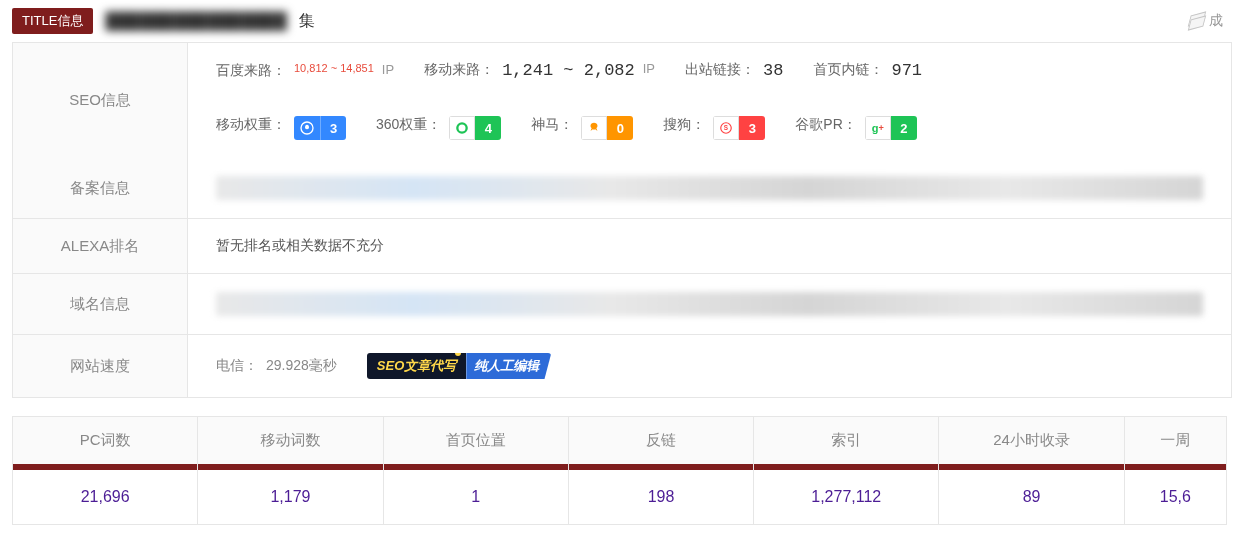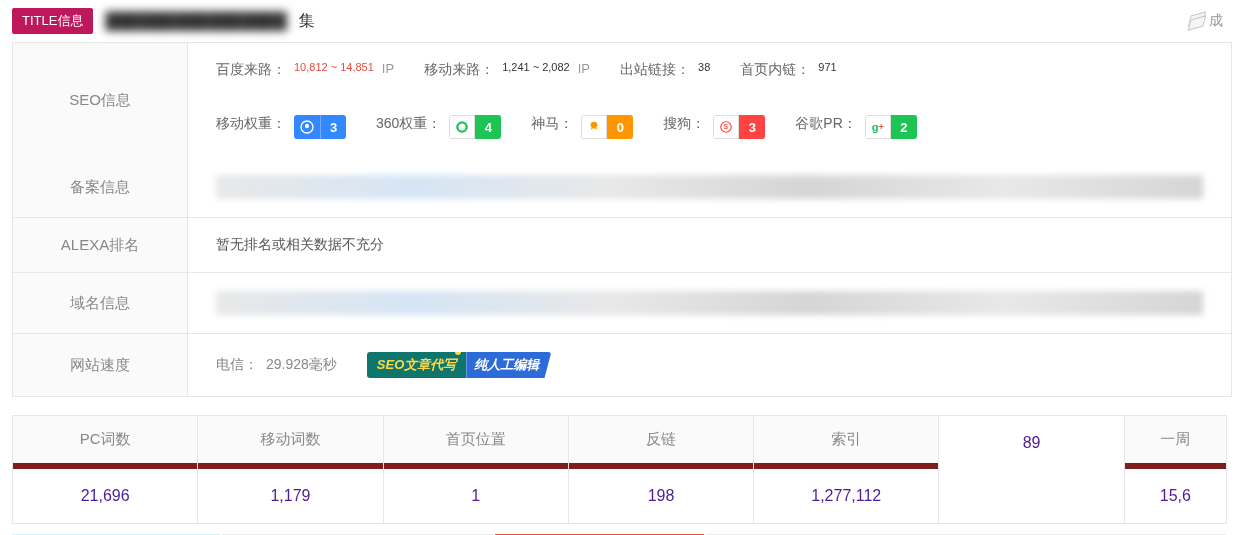--- a/index.html
+++ b/index.html
@@ -14,21 +14,21 @@
       background: #fff;
       width: 1239px;
     }
     .header-row {
       display: flex;
       align-items: center;
       padding: 8px 12px;
       gap: 12px;
     }
     .title-badge {
-      background: #be185d;
+      background: #7f1d1d;
       color: #fff;
       padding: 4px 10px;
       font-size: 13px;
       border-radius: 2px;
     }
     .title-text {
       font-size: 16px;
       color: #333;
       filter: blur(4px);
     }
@@ -110,21 +110,22 @@
     }
     .stat-label {
       color: #666;
     }
     .stat-red {
       color: #e84c3d;
       font-size: 11px;
     }
     .stat-dark {
       color: #333;
-      font-size: 11px;
+      font-size: 17px;
+      font-family: Liberation Mono, monospace;
     }
     .ip-suffix {
       color: #999;
       font-size: 13px;
     }
     .weight-badge {
       display: inline-flex;
       align-items: center;
       border-radius: 3px;
       overflow: hidden;
@@ -178,21 +179,21 @@
       align-items: center;
       height: 26px;
       border-radius: 3px;
       overflow: hidden;
       position: relative;
       font-size: 13px;
       font-style: italic;
       font-weight: bold;
     }
     .promo-left {
-      background: #0f766e;
+      background: #0f172a;
       color: #ffd84a;
       padding: 0 10px;
       height: 100%;
       display: flex;
       align-items: center;
     }
     .promo-right {
       background: #2d6bd8;
       color: #fff;
       padding: 0 12px 0 8px;
@@ -408,20 +409,21 @@
   </div>
   <div class="stats-col">
     <div class="stats-header">反链</div>
     <div class="stats-value">198</div>
   </div>
   <div class="stats-col">
     <div class="stats-header">索引</div>
     <div class="stats-value">1,277,112</div>
   </div>
   <div class="stats-col">
+    <div class="stats-header">24小时收录</div>
     <div class="stats-value">89</div>
   </div>
   <div class="stats-col" style="flex:0.55">
     <div class="stats-header">一周</div>
     <div class="stats-value">15,6</div>
   </div>
 </div>
 
 <div class="bottom-bars">
   <div class="bar-segment bar-cyan"></div>

